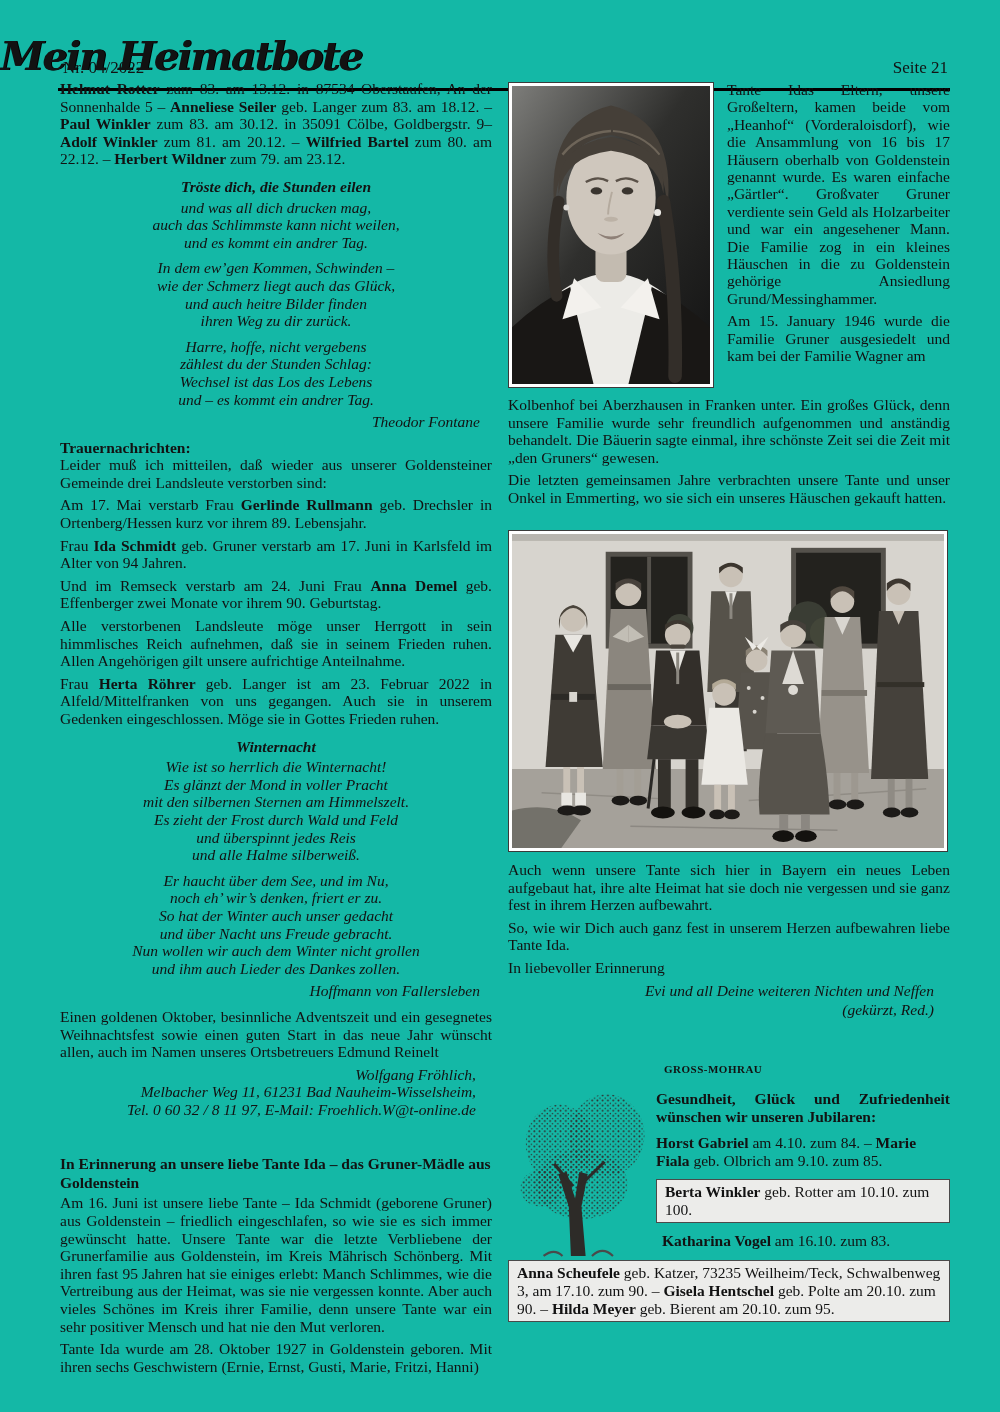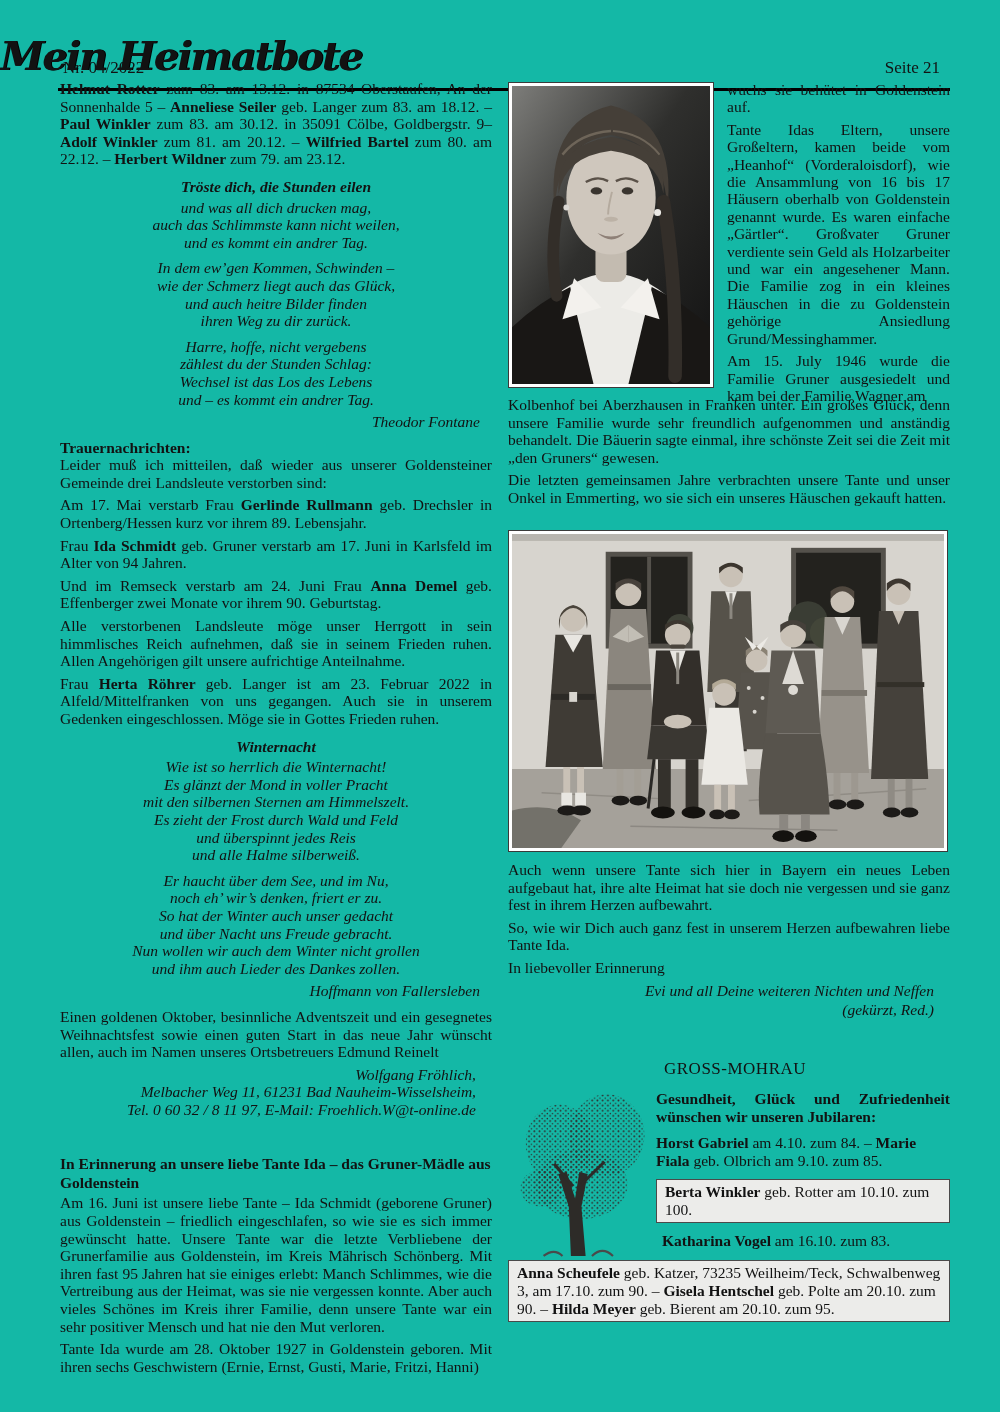--- a/index.html
+++ b/index.html
@@ -1,20 +1,20 @@
 <!DOCTYPE html>
 <html><head>
 <meta charset="utf-8">
 <style>
   html,body{margin:0;padding:0;background:#888;}
   .page{position:relative;width:1000px;height:1412px;background:#14b8a6;margin:0 auto;
         font-family:"Liberation Serif",serif;color:#121212;overflow:hidden;}
   
   .issue{position:absolute;left:63px;top:58px;font-size:17px;}
-  .pageno{position:absolute;right:60px;top:58px;font-size:17px;}
+  .pageno{position:absolute;right:52px;top:58px;font-size:17px;}
   .masthead{position:absolute;left:0;right:0;top:32px;text-align:left;
         font-family:"DejaVu Serif",serif;font-weight:bold;font-style:italic;
         font-size:40px;letter-spacing:-2px;text-shadow:1px 0 #000;}
   .rule{position:absolute;left:58px;right:50px;top:88px;height:3px;background:#000;}
   
   .col-left{position:absolute;left:60px;top:80px;width:432px;font-size:15.5px;line-height:17.6px;}
   .para{text-align:justify;margin:0 0 5px 0;}
   .heading{font-weight:bold;text-align:left;margin:0;}
   .poem{ text-align:center;font-style:italic;margin:10px 0 8px 0;}
   .poem-title{font-weight:bold;margin-bottom:3px;}
@@ -26,21 +26,21 @@
   .photo-frame{position:absolute;border:1px solid #3a3a3a;background:#fff;padding:3px;}
   .portrait{left:508px;top:82px;width:198px;height:298px;}
   .family{left:508px;top:530px;width:432px;height:314px;}
   .col-narrow{position:absolute;left:727px;top:81px;width:223px;font-size:15.5px;line-height:17.4px;}
   .col-full{position:absolute;left:508px;top:396px;width:442px;font-size:15.5px;line-height:17.6px;}
   .after-photo{position:absolute;left:508px;top:861px;width:442px;font-size:15.5px;line-height:17.6px;}
   
   .gm{position:absolute;left:508px;top:1046px;width:442px;font-size:15.5px;line-height:18px;}
   .gm-tree{position:absolute;left:4px;top:38px;width:142px;height:176px;}
   .gm-main{margin-left:148px;}
-  .gm-head{font-weight:normal;font-size:17px;margin:14px 0 12px 8px;letter-spacing:.5px;}
+  .gm-head{font-weight:bold;font-size:11px;margin:14px 0 12px 8px;letter-spacing:.5px;}
   .gm-intro{font-weight:bold;text-align:justify;margin:0 0 8px 0;}
   .jub{margin:8px 0;text-align:left;}
   .jub-box{border:1px solid #4a4a4a;background:#ececе9;background:#ececea;padding:3px 8px;margin:9px 0;}
   .jub-wide{margin:10px 0 12px 0;}
 </style>
 </head>
 <body>
 
 <div class="page">
 
@@ -113,23 +113,22 @@
       <ellipse cx="119" cy="107" rx="6" ry="3.6" fill="#3a352f"></ellipse>
       <path d="M103,108 Q99,124 99,131" stroke="#b4aa9e" stroke-width="2" fill="none"></path>
       <ellipse cx="102" cy="136" rx="7" ry="2.6" fill="#bcb2a6"></ellipse>
       <path d="M88,150 Q102,157 116,150 Q103,163 88,150 Z" fill="#8e8077"></path>
       <circle cx="150" cy="129" r="3.6" fill="#ebe9e5"></circle>
       <circle cx="56" cy="124" r="3" fill="#d9d6d1"></circle>
     </svg>
   </div>
 
   <div class="col-narrow">
-    <div class="para">wuchs sie behütet in Goldenstein auf.</div>
     <div class="para">Tante Idas Eltern, unsere Großeltern, kamen beide vom „Heanhof“ (Vorderaloisdorf), wie die Ansammlung von 16 bis 17 Häusern oberhalb von Goldenstein genannt wurde. Es waren einfache „Gärtler“. Großvater Gruner verdiente sein Geld als Holzarbeiter und war ein angesehener Mann. Die Familie zog in ein kleines Häuschen in die zu Goldenstein gehörige Ansiedlung Grund/Messinghammer.</div>
-    <div class="para">Am 15. July 1946 wurde die Familie Gruner ausgesiedelt und kam bei der Familie Wagner am</div>
+    <div class="para">Am 15. January 1946 wurde die Familie Gruner ausgesiedelt und kam bei der Familie Wagner am</div>
   </div>
 
   <div class="col-full">
     <div class="para">Kolbenhof bei Aberzhausen in Franken unter. Ein großes Glück, denn unsere Familie wurde sehr freundlich aufgenommen und anständig behandelt. Die Bäuerin sagte einmal, ihre schönste Zeit sei die Zeit mit „den Gruners“ gewesen.</div>
     <div class="para">Die letzten gemeinsamen Jahre verbrachten unsere Tante und unser Onkel in Emmerting, wo sie sich ein unseres Häuschen gekauft hatten.</div>
   </div>
 
   <div class="photo-frame family">
     <svg width="432" height="314" viewBox="0 0 438 318" preserveAspectRatio="none">
       <rect width="438" height="318" fill="#d7d4ce"></rect>

